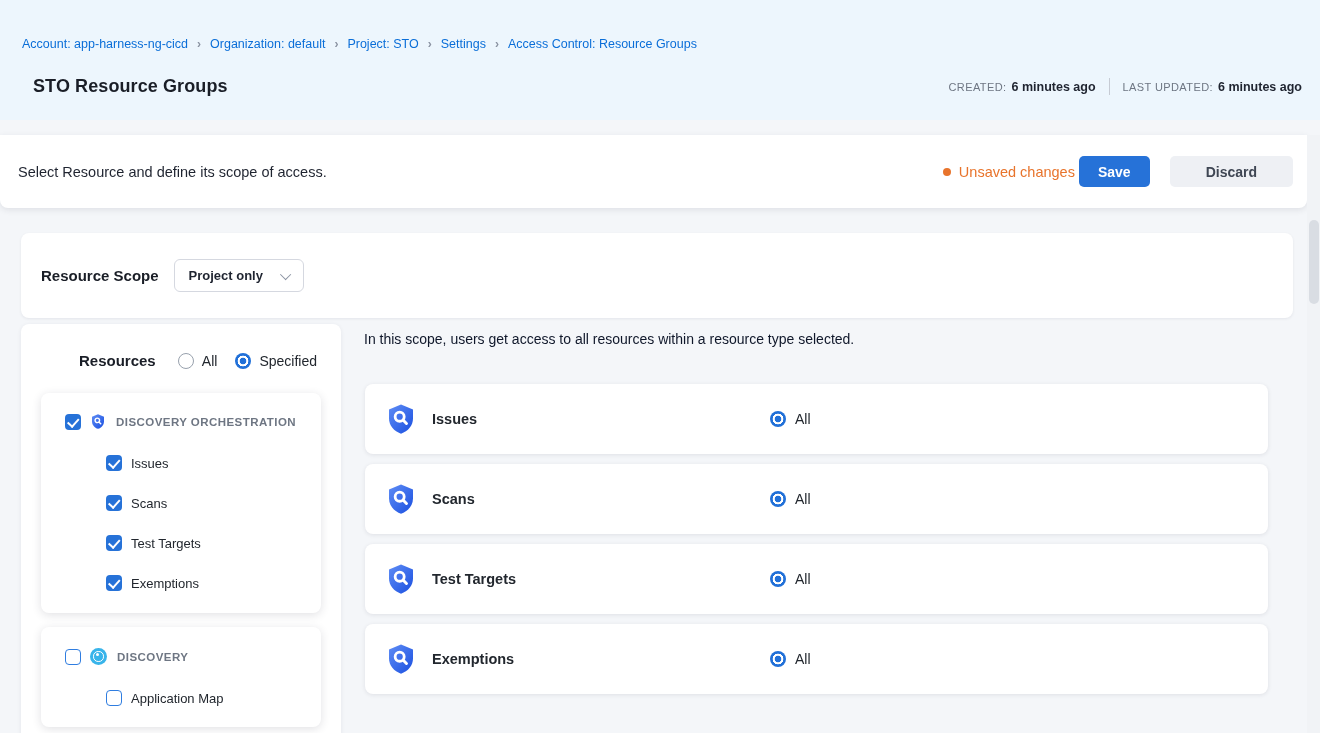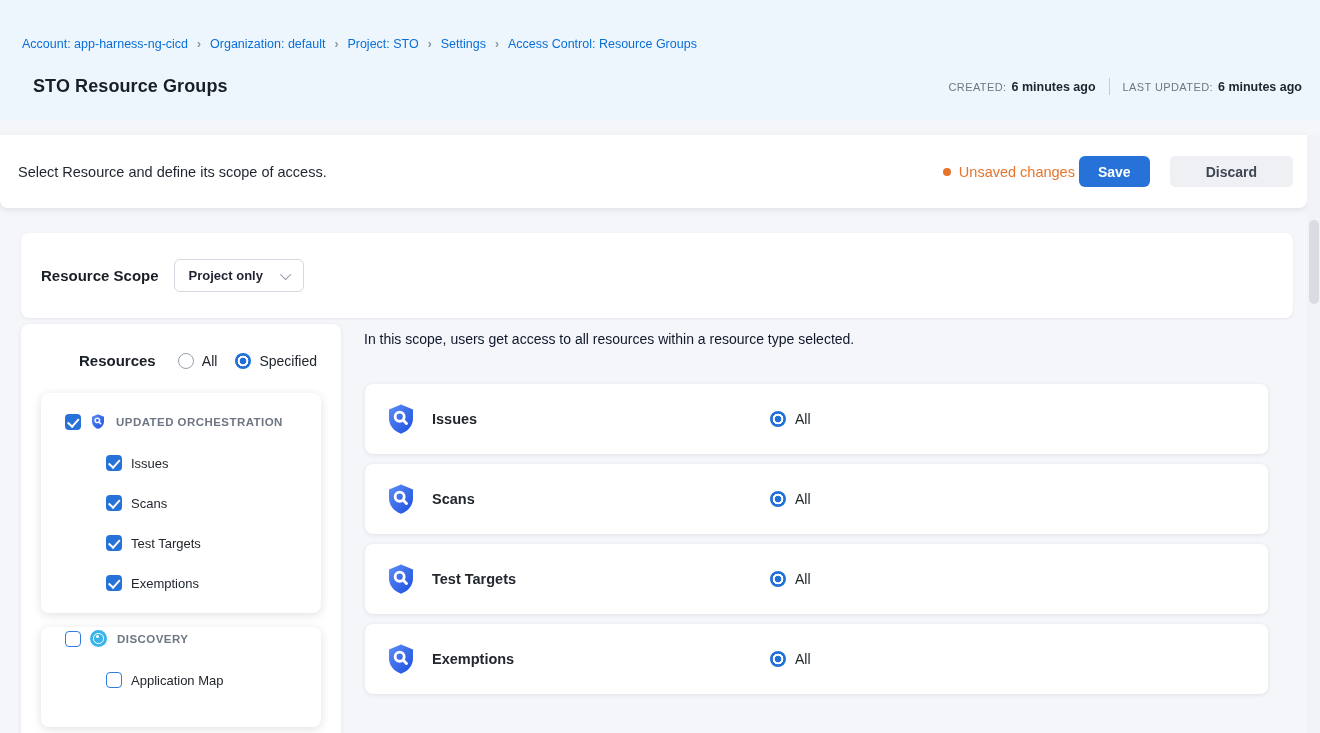--- a/index.html
+++ b/index.html
@@ -35,21 +35,21 @@
     background:#fff; border-radius:0 0 8px 8px;
     box-shadow:0 2px 6px rgba(40,41,61,.10);
     display:flex; align-items:center; justify-content:space-between;
     padding:0 14px 0 18px;
   }
   .toolbar-desc { font-size:14.5px; color:#1f2430; }
   .toolbar-right { display:flex; align-items:center; }
   .unsaved-dot { width:8px; height:8px; border-radius:50%; background:#e8742c; margin-right:8px; }
   .unsaved-text { font-size:14.5px; color:#e8742c; margin-right:4px; }
   .btn { border:none; cursor:pointer; font-family:inherit; font-size:14px; font-weight:700; border-radius:5px; height:31px; }
-  .btn-save { background:#2672d8; color:#fff; padding:0 19px; margin-right:20px;border-radius:6px; }
+  .btn-save { background:#2672d8; color:#fff; padding:0 19px; margin-right:20px; }
   .btn-discard { background:#eef0f4; color:#3f4653; padding:0 36px; }
 
   
   .scroll-track { position:absolute; left:1307px; top:135px; width:13px; height:598px; background:#f1f3f6; }
   .scroll-thumb { position:absolute; left:1.5px; top:85px; width:10px; height:84px; background:#d9dde3; border-radius:5px; }
 
   
   .scope-card {
     position:absolute; left:21px; top:233px; width:1272px; height:85px;
     background:#fff; border-radius:8px; box-shadow:0 1px 3px rgba(40,41,61,.08);
@@ -82,21 +82,21 @@
   .radio.on  { background:radial-gradient(circle, #2170d8 0 3.2px, #fff 3.6px 5.2px, #2170d8 5.6px); }
 
   .group-card {
     position:absolute; left:20px; width:280px; background:#fff; border-radius:8px;
     box-shadow:0 2px 10px rgba(40,41,61,.14);
   }
   .group-card-1 { top:69px; height:220px; }
   .group-card-2 { top:303px; height:100px; }
   .group-head { display:flex; align-items:center; padding-left:24px; gap:9px; }
   .group-card-1 .group-head { margin-top:20px; }
-  .group-card-2 .group-head { margin-top:3px; }
+  .group-card-2 .group-head { margin-top:21px; }
   .group-label { font-size:11.5px; font-weight:700; color:#6e7683; letter-spacing:.45px; margin-left:1px; }
   .group-items { margin-top:13px; }
   .group-item { height:40px; display:flex; align-items:center; padding-left:65px; gap:9px; }
   .item-label { font-size:13px; color:#22272e; }
 
   .cbx { width:16px; height:16px; border-radius:4px; position:relative; flex:0 0 auto; cursor:pointer; }
   .cbx.checked { background:#2672d8; }
   .cbx.checked::after {
     content:""; position:absolute; left:5.2px; top:2.4px; width:4.5px; height:8.5px;
     border:solid #fff; border-width:0 2px 2px 0; transform:rotate(42deg);
@@ -200,21 +200,21 @@
       </span>
     </div>
   </div>
 
   <div class="group-card group-card-1">
     <div class="group-head">
       <span class="cbx checked"></span>
       <svg class="shield-icon-sm">
           <use href="#shield-sym"></use>
         </svg>
-      <span class="group-label">UPDATED ORCHESTRATION</span>
+      <span class="group-label">DISCOVERY ORCHESTRATION</span>
     </div>
     <div class="group-items">
       <div class="group-item">
         <span class="cbx checked"></span>
         <span class="item-label">Issues</span>
       </div>
       <div class="group-item">
         <span class="cbx checked"></span>
         <span class="item-label">Scans</span>
       </div>

